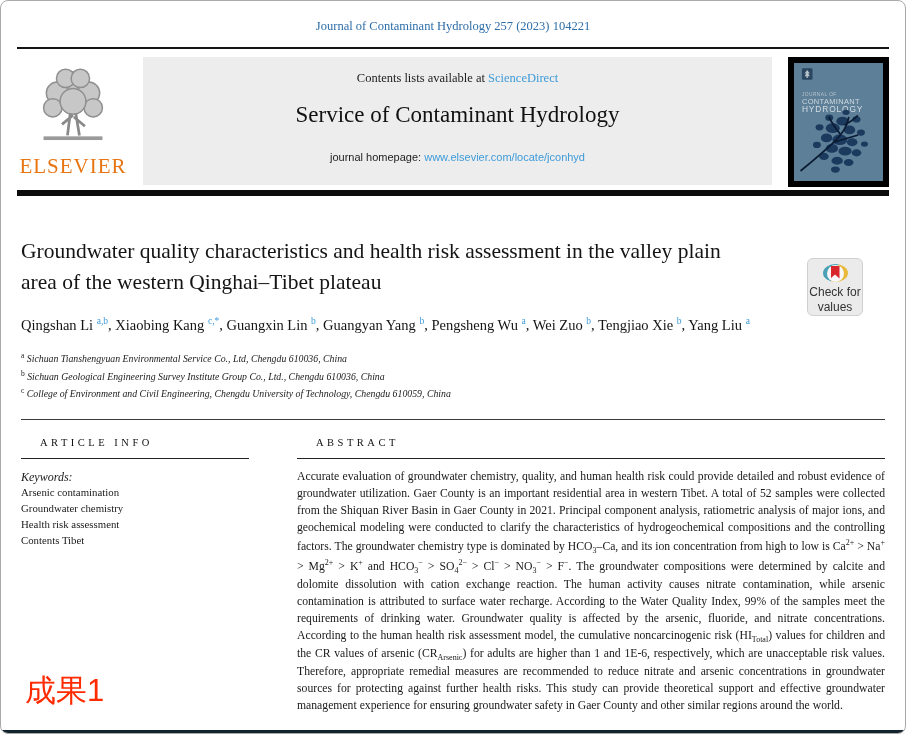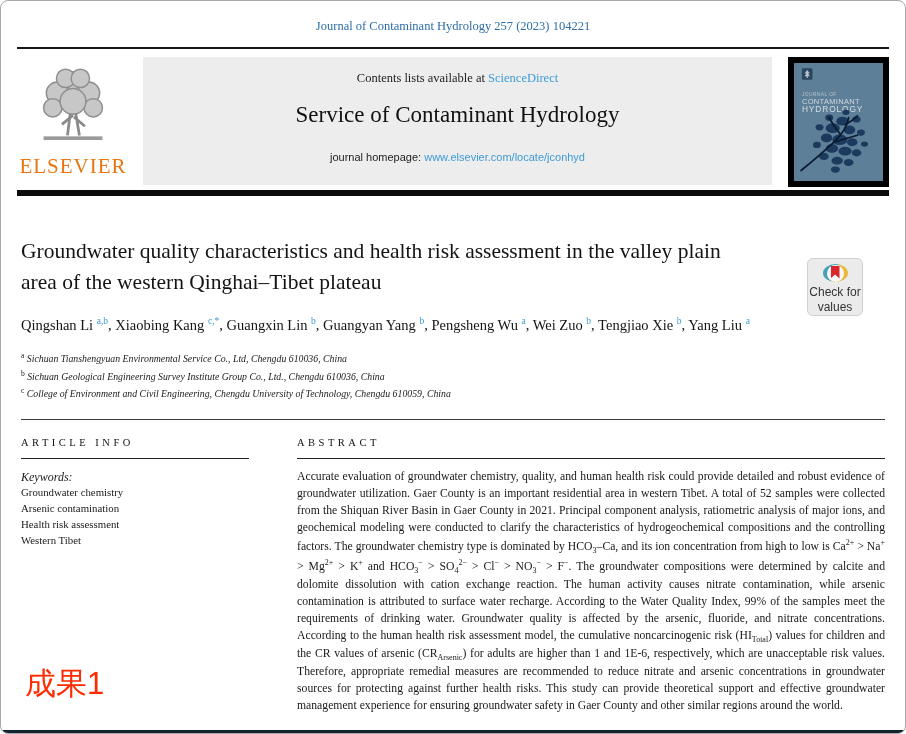--- a/index.html
+++ b/index.html
@@ -48,30 +48,30 @@
 
   .authors { margin-top:17px; font-size:14.5px; color:#141414; width:780px; line-height:1.6; }
   .authors sup { color:#3e9bd9; font-size:9.5px; }
   .affiliations { margin-top:13px; font-style:italic; font-size:9.8px; color:#1a1a1a; line-height:1.65; }
   .affiliations sup { color:#222; font-size:7.5px; font-style:normal; }
 
   .section-rule { margin-top:17px; border-top:1.5px solid #3a3a3a; }
   .cols { display:flex; }
   .col-left { width:250px; }
   .col-right { flex:1; margin-left:26px; }
-  .col-head { font-size:10.5px; letter-spacing:3.5px; color:#111; padding-top:17px; }
+  .col-head { font-size:10.5px; letter-spacing:3.5px; color:#111; padding-top:17px;margin-left:19px; }
   .head-rule-left { border-top:1.3px solid #222; margin-top:10px; width:228px; }
   .head-rule-right { border-top:1.3px solid #222; margin-top:10px; }
   .keywords-label { font-style:italic; font-size:12px; margin-top:11px; color:#1a1a1a; }
   .keyword { font-size:10.8px; line-height:1.48; color:#1a1a1a; }
   .abstract-text { font-size:11.7px; line-height:1.45; text-align:justify; margin-top:10px; color:#191919; }
   .abstract-text sub { font-size:8px; }
   .abstract-text sup { font-size:8px; }
 
-  .stamp { position:absolute; left:24px; bottom:28px; color:#ff2b00;
+  .stamp { position:absolute; left:24px; bottom:21px; color:#ff2b00;
     font-family:"Liberation Sans",sans-serif; font-size:31px; font-weight:400; }
 </style>
 </head>
 <body>
 
 <div class="page">
 
   <div class="citation-row">Journal of Contaminant Hydrology 257 (2023) 104221</div>
   <div class="top-rule"></div>
 
@@ -170,24 +170,24 @@
       <div><sup>c</sup> College of Environment and Civil Engineering, Chengdu University of Technology, Chengdu 610059, China</div>
     </div>
 
     <div class="section-rule"></div>
 
     <div class="cols">
       <div class="col-left">
         <div class="col-head">ARTICLE INFO</div>
         <div class="head-rule-left"></div>
         <div class="keywords-label">Keywords:</div>
+        <div class="keyword">Arsenic contamination</div>
         <div class="keyword">Groundwater chemistry</div>
-        <div class="keyword">Arsenic contamination</div>
         <div class="keyword">Health risk assessment</div>
-        <div class="keyword">Western Tibet</div>
+        <div class="keyword">Contents Tibet</div>
       </div>
 
       <div class="col-right">
         <div class="col-head">ABSTRACT</div>
         <div class="head-rule-right"></div>
         <div class="abstract-text">Accurate evaluation of groundwater chemistry, quality, and human health risk could provide detailed and robust evidence of groundwater utilization. Gaer County is an important residential area in western Tibet. A total of 52 samples were collected from the Shiquan River Basin in Gaer County in 2021. Principal component analysis, ratiometric analysis of major ions, and geochemical modeling were conducted to clarify the characteristics of hydrogeochemical compositions and the controlling factors. The groundwater chemistry type is dominated by HCO<sub>3</sub>–Ca, and its ion concentration from high to low is Ca<sup>2+</sup> &gt; Na<sup>+</sup> &gt; Mg<sup>2+</sup> &gt; K<sup>+</sup> and HCO<sub>3</sub><sup>−</sup> &gt; SO<sub>4</sub><sup>2−</sup> &gt; Cl<sup>−</sup> &gt; NO<sub>3</sub><sup>−</sup> &gt; F<sup>−</sup>. The groundwater compositions were determined by calcite and dolomite dissolution with cation exchange reaction. The human activity causes nitrate contamination, while arsenic contamination is attributed to surface water recharge. According to the Water Quality Index, 99% of the samples meet the requirements of drinking water. Groundwater quality is affected by the arsenic, fluoride, and nitrate concentrations. According to the human health risk assessment model, the cumulative noncarcinogenic risk (HI<sub>Total</sub>) values for children and the CR values of arsenic (CR<sub>Arsenic</sub>) for adults are higher than 1 and 1E-6, respectively, which are unacceptable risk values. Therefore, appropriate remedial measures are recommended to reduce nitrate and arsenic concentrations in groundwater sources for protecting against further health risks. This study can provide theoretical support and effective groundwater management experience for ensuring groundwater safety in Gaer County and other similar regions around the world.</div>
       </div>
     </div>
   </div>
 

